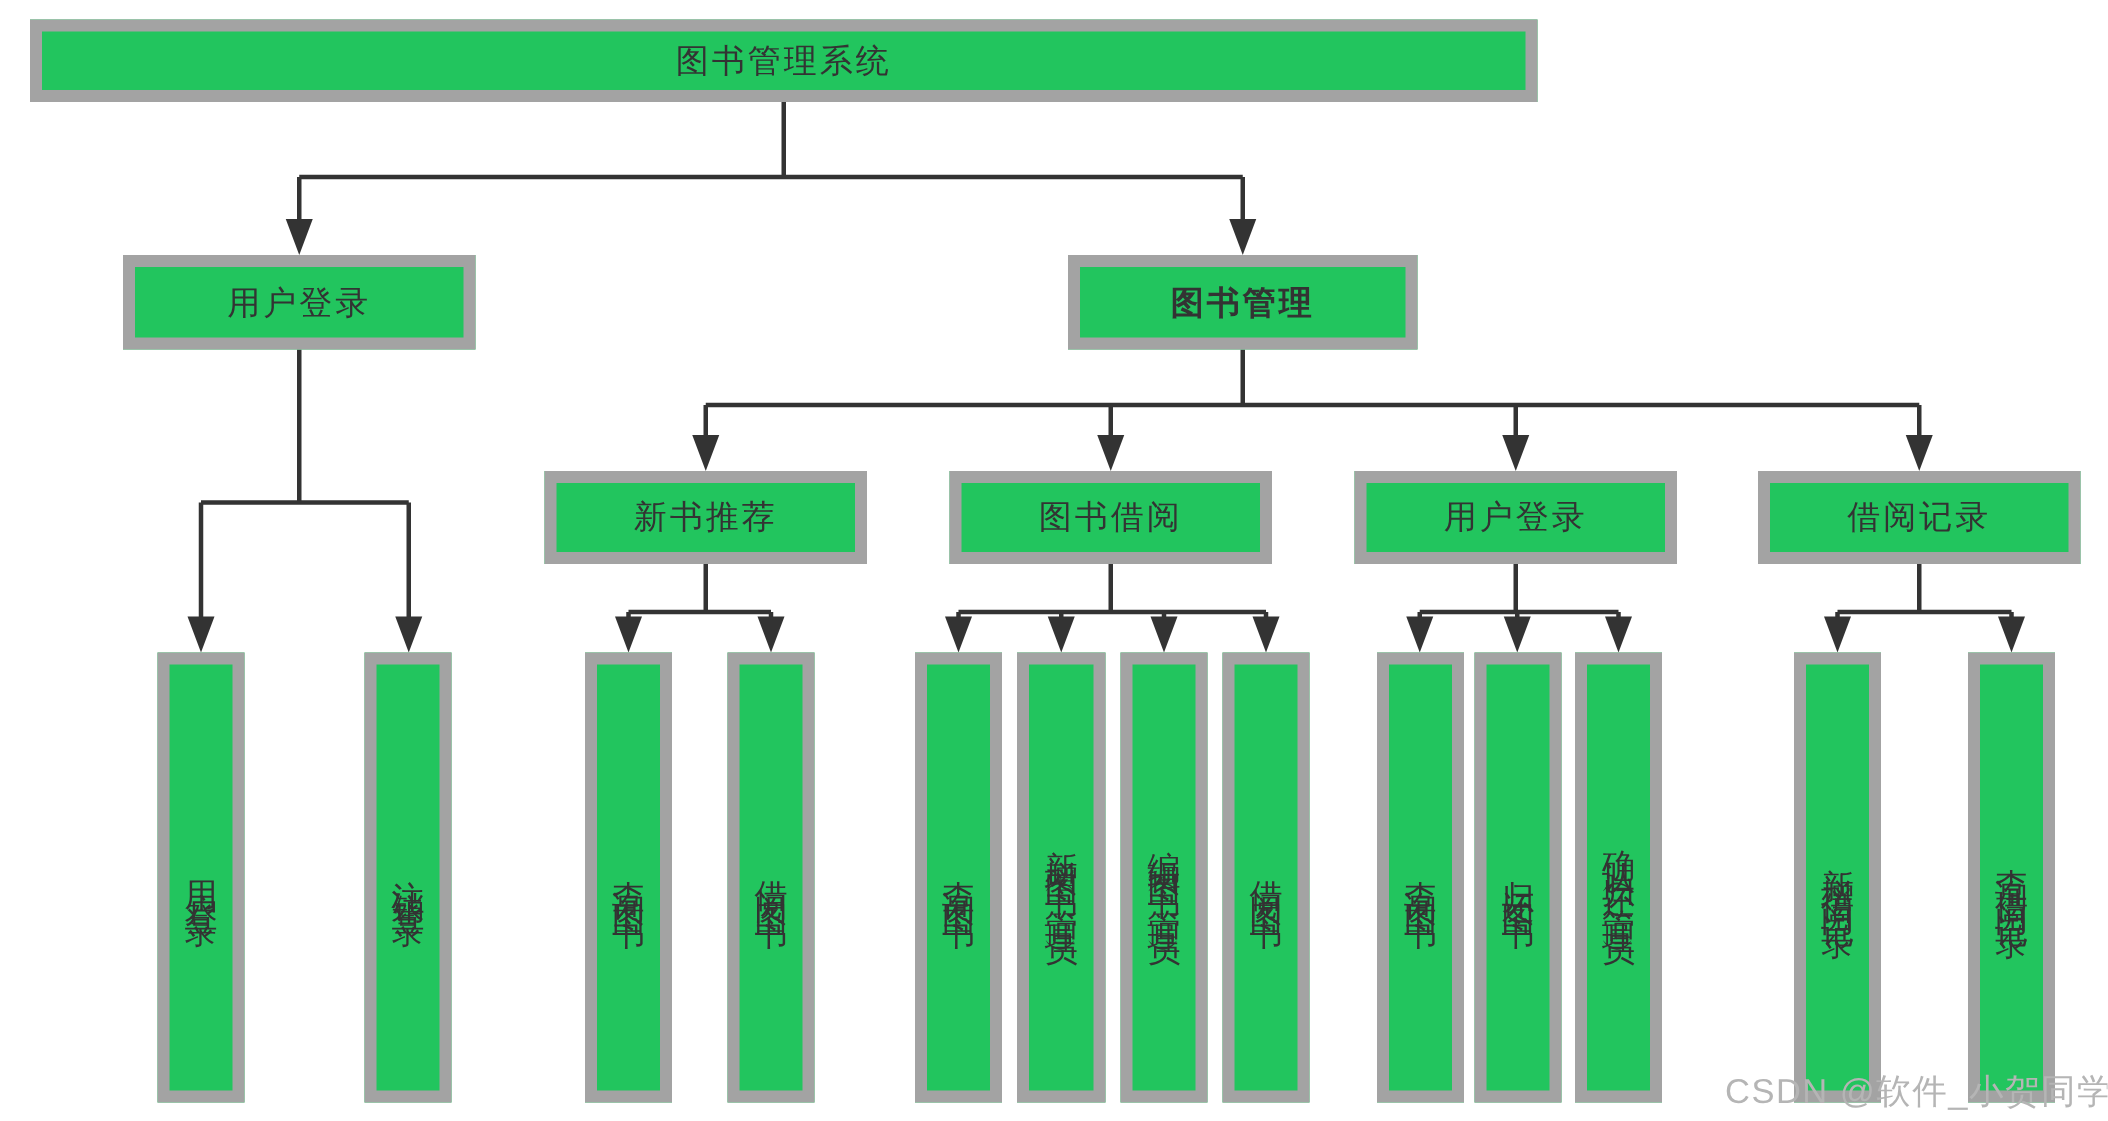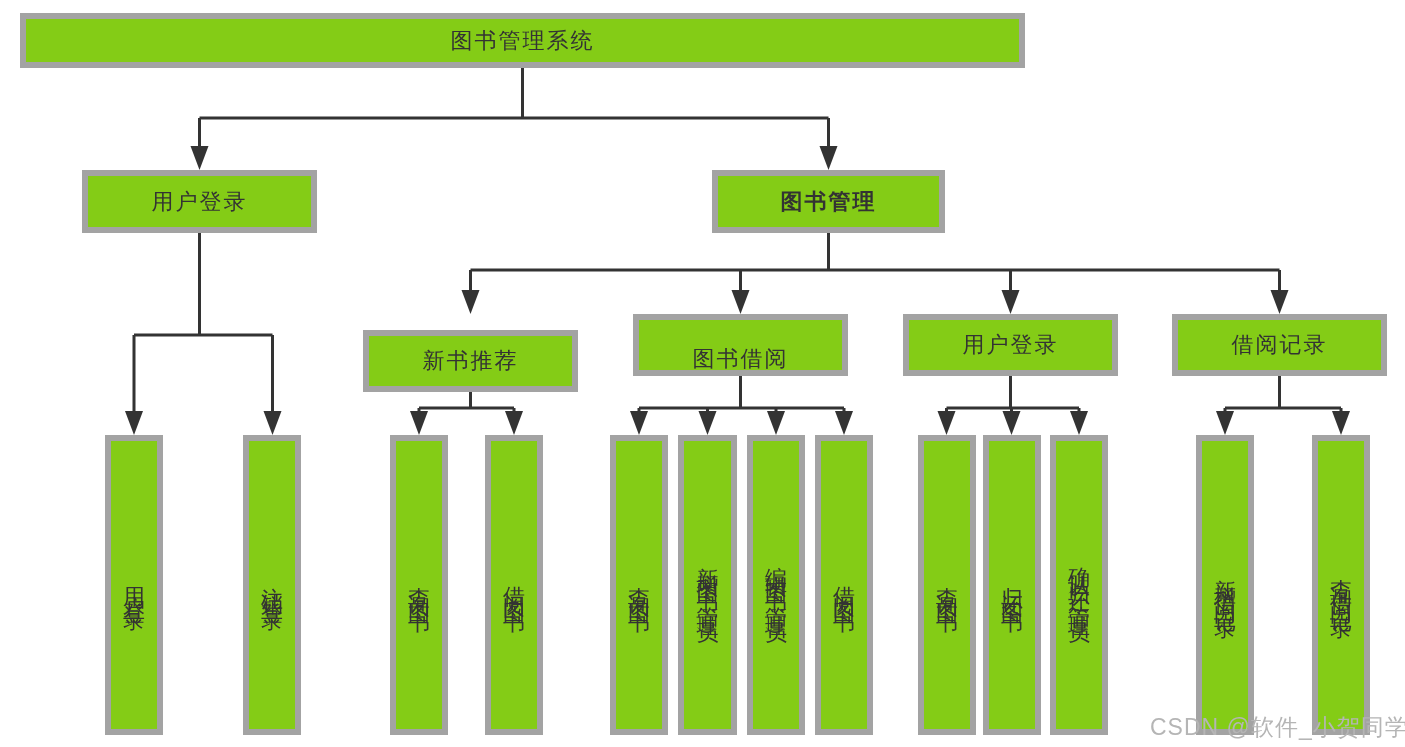--- a/index.html
+++ b/index.html
@@ -30,22 +30,22 @@
     stroke-width: 3;
     fill: none;
   }
   svg.connectors polygon {
     fill: #333333;
     stroke: none;
   }
   .box {
     position: absolute;
     box-sizing: border-box;
-    background: #84cc16;
-    border: 6px solid #a3a3a3;
+    background: #22c55e;
+    border: 8px solid #a3a3a3;
     color: #333333;
     display: flex;
     align-items: center;
     justify-content: center;
     z-index: 2;
     font-size: 22px;
     line-height: 1;
   }
   .hbox span {
     letter-spacing: 2px;
@@ -120,24 +120,24 @@
     <span>图书管理系统</span>
   </div>
 
   <div class="box hbox" style="left:82px; top:170px; width:235px; height:63px;">
     <span>用户登录</span>
   </div>
   <div class="box hbox" style="left:712px; top:170px; width:233px; height:63px;font-weight:bold;">
     <span>图书管理</span>
   </div>
 
-  <div class="box hbox" style="left:363px; top:314px; width:215px; height:62px;margin-top:16px;">
+  <div class="box hbox" style="left:363px; top:314px; width:215px; height:62px;">
     <span>新书推荐</span>
   </div>
-  <div class="box hbox" style="left:633px; top:314px; width:215px; height:62px;align-items:flex-end;">
+  <div class="box hbox" style="left:633px; top:314px; width:215px; height:62px;">
     <span>图书借阅</span>
   </div>
   <div class="box hbox" style="left:903px; top:314px; width:215px; height:62px;">
     <span>用户登录</span>
   </div>
   <div class="box hbox" style="left:1172px; top:314px; width:215px; height:62px;">
     <span>借阅记录</span>
   </div>
 
   <div class="box vbox" style="left:105px; top:435px; width:58px; height:300px;">

